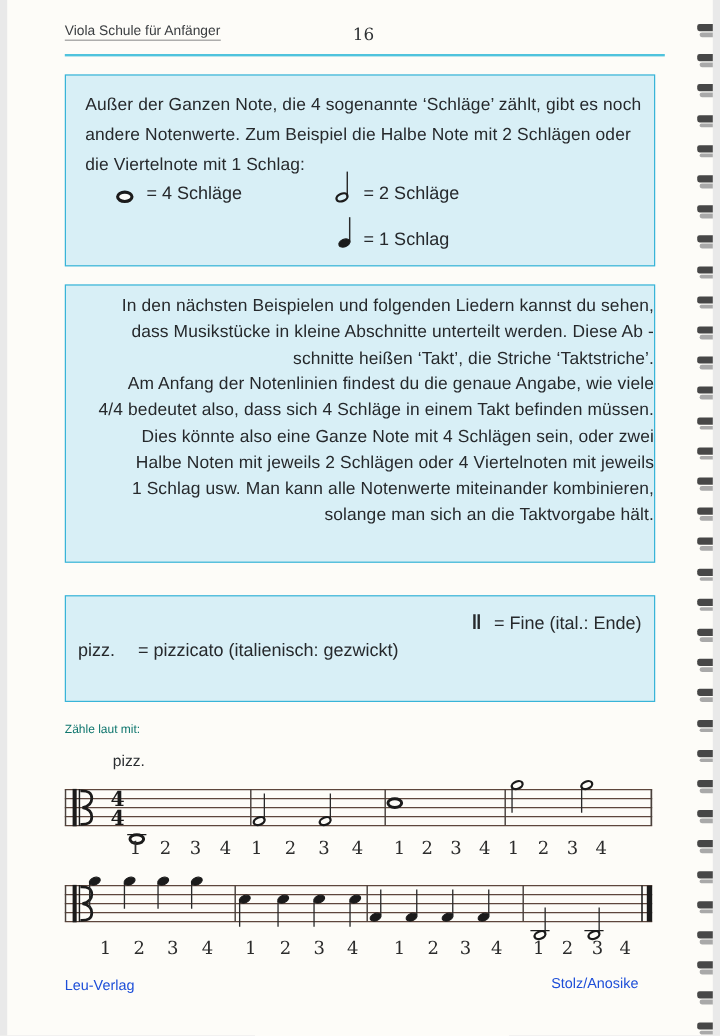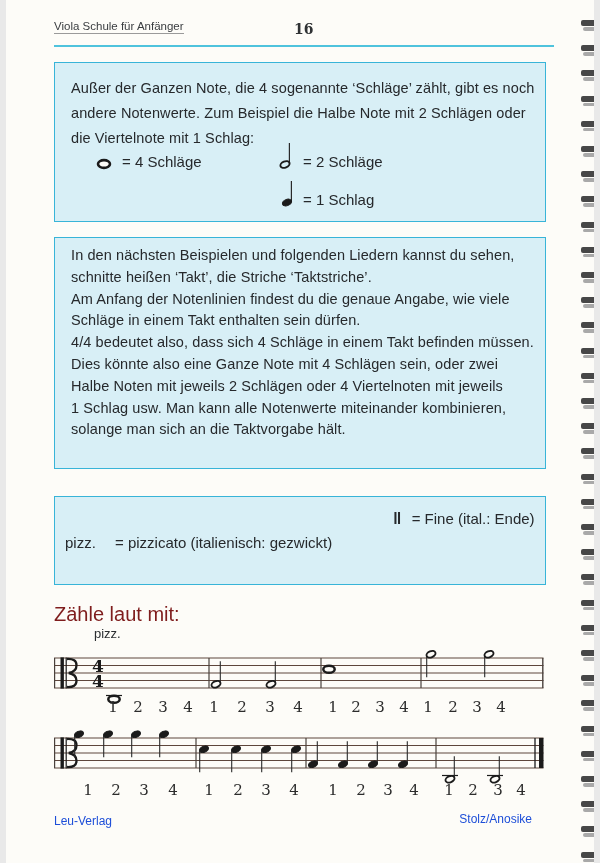--- a/index.html
+++ b/index.html
@@ -3,32 +3,32 @@
 <meta charset="utf-8">
 <style>
   html,body{margin:0;padding:0;background:#e9e9e9;}
   #page{
     position:relative; width:588px; height:863px; margin:0 auto;
     background:#fdfcf8; overflow:hidden;
     font-family:"Liberation Sans", sans-serif; color:#26292c;
   }
   .abs{position:absolute;}
   .hdr-title{font-size:11.5px; color:#3a3d40; border-bottom:1px solid #9a9a9a; padding-bottom:1px;}
-  .page-num{font-size:14px; font-family:"DejaVu Serif", serif; color:#2f3234;font-weight:bold;}
+  .page-num{font-size:14px; font-family:"DejaVu Serif", serif; color:#2f3234;}
   .hdr-rule{height:2px; background:#4fc3dd;}
   .box{
     background:#d8eff6; border:1.6px solid #38b4d8; box-sizing:border-box;
   }
   .bline{white-space:nowrap; font-size:14.5px; letter-spacing:.1px;}
   .box1-lines{padding:13px 0 0 16px; line-height:25px;}
-  .box2-lines{padding:7px 0 0 16px; line-height:21.8px;}
+  .box2-lines{padding:7px 0 0 16px; line-height:21.8px;text-align:right;}
   .legend-text{font-size:15px; white-space:nowrap;}
   .b3row{white-space:nowrap; font-size:15px;}
   .term{display:inline-block; width:46px;}
-  .prompt{font-size:20px; color:#7f1d1d;}
+  .prompt{font-size:10px; color:#0f766e;}
   .pizz{font-size:13px; color:#2b2e31;}
   .footer-text{font-size:12px; color:#1d4ed8;}
   .ring{position:absolute; right:-2px; width:15px;}
   .ring .r-top{height:6px; background:#474747; border-radius:2px 0 0 2px;}
   .ring .r-bot{height:3.5px; margin-top:1px; background:#a9a9a9; border-radius:2px 0 0 2px; width:13px; margin-left:2px;}
   svg{overflow:visible; display:block;}
 </style>
 </head>
 <body>
 
@@ -59,23 +59,23 @@
     <svg class="abs" style="left:218px; top:116px;" width="28" height="32" viewBox="0 0 28 32">
       <line x1="18.4" y1="23" x2="18.4" y2="2" stroke="#2a2a2a" stroke-width="1.2"></line>
       <ellipse cx="14" cy="23.5" rx="4.8" ry="3.1" fill="#1b1b1b" stroke="#1b1b1b" stroke-width="1" transform="rotate(-22 14 23.5)"></ellipse>
     </svg>
     <div class="abs legend-text" style="left:248px; top:128px;">=  1 Schlag</div>
   </div>
 
   <div class="abs box" style="left:48px; top:237px; width:492px; height:232px;">
     <div class="box2-lines">
       <div class="bline">In den nächsten Beispielen und folgenden Liedern kannst du sehen,</div>
+      <div class="bline">dass Musikstücke in kleine Abschnitte unterteilt werden. Diese Ab -</div>
       <div class="bline">schnitte heißen ‘Takt’, die Striche ‘Taktstriche’.</div>
       <div class="bline">Am Anfang der Notenlinien findest du die genaue Angabe, wie viele</div>
-      <div class="bline">Schläge in einem Takt enthalten sein dürfen.</div>
       <div class="bline">4/4 bedeutet also, dass sich 4 Schläge in einem Takt befinden müssen.</div>
       <div class="bline">Dies könnte also eine Ganze Note mit 4 Schlägen sein, oder zwei</div>
       <div class="bline">Halbe Noten mit jeweils 2 Schlägen oder 4 Viertelnoten mit jeweils</div>
       <div class="bline">1 Schlag usw. Man kann alle Notenwerte miteinander kombinieren,</div>
       <div class="bline">solange man sich an die Taktvorgabe hält.</div>
     </div>
   </div>
 
   <div class="abs box" style="left:48px; top:496px; width:492px; height:89px;">
     <div class="abs b3row" style="left:318px; top:12px;margin-left:20px;">

